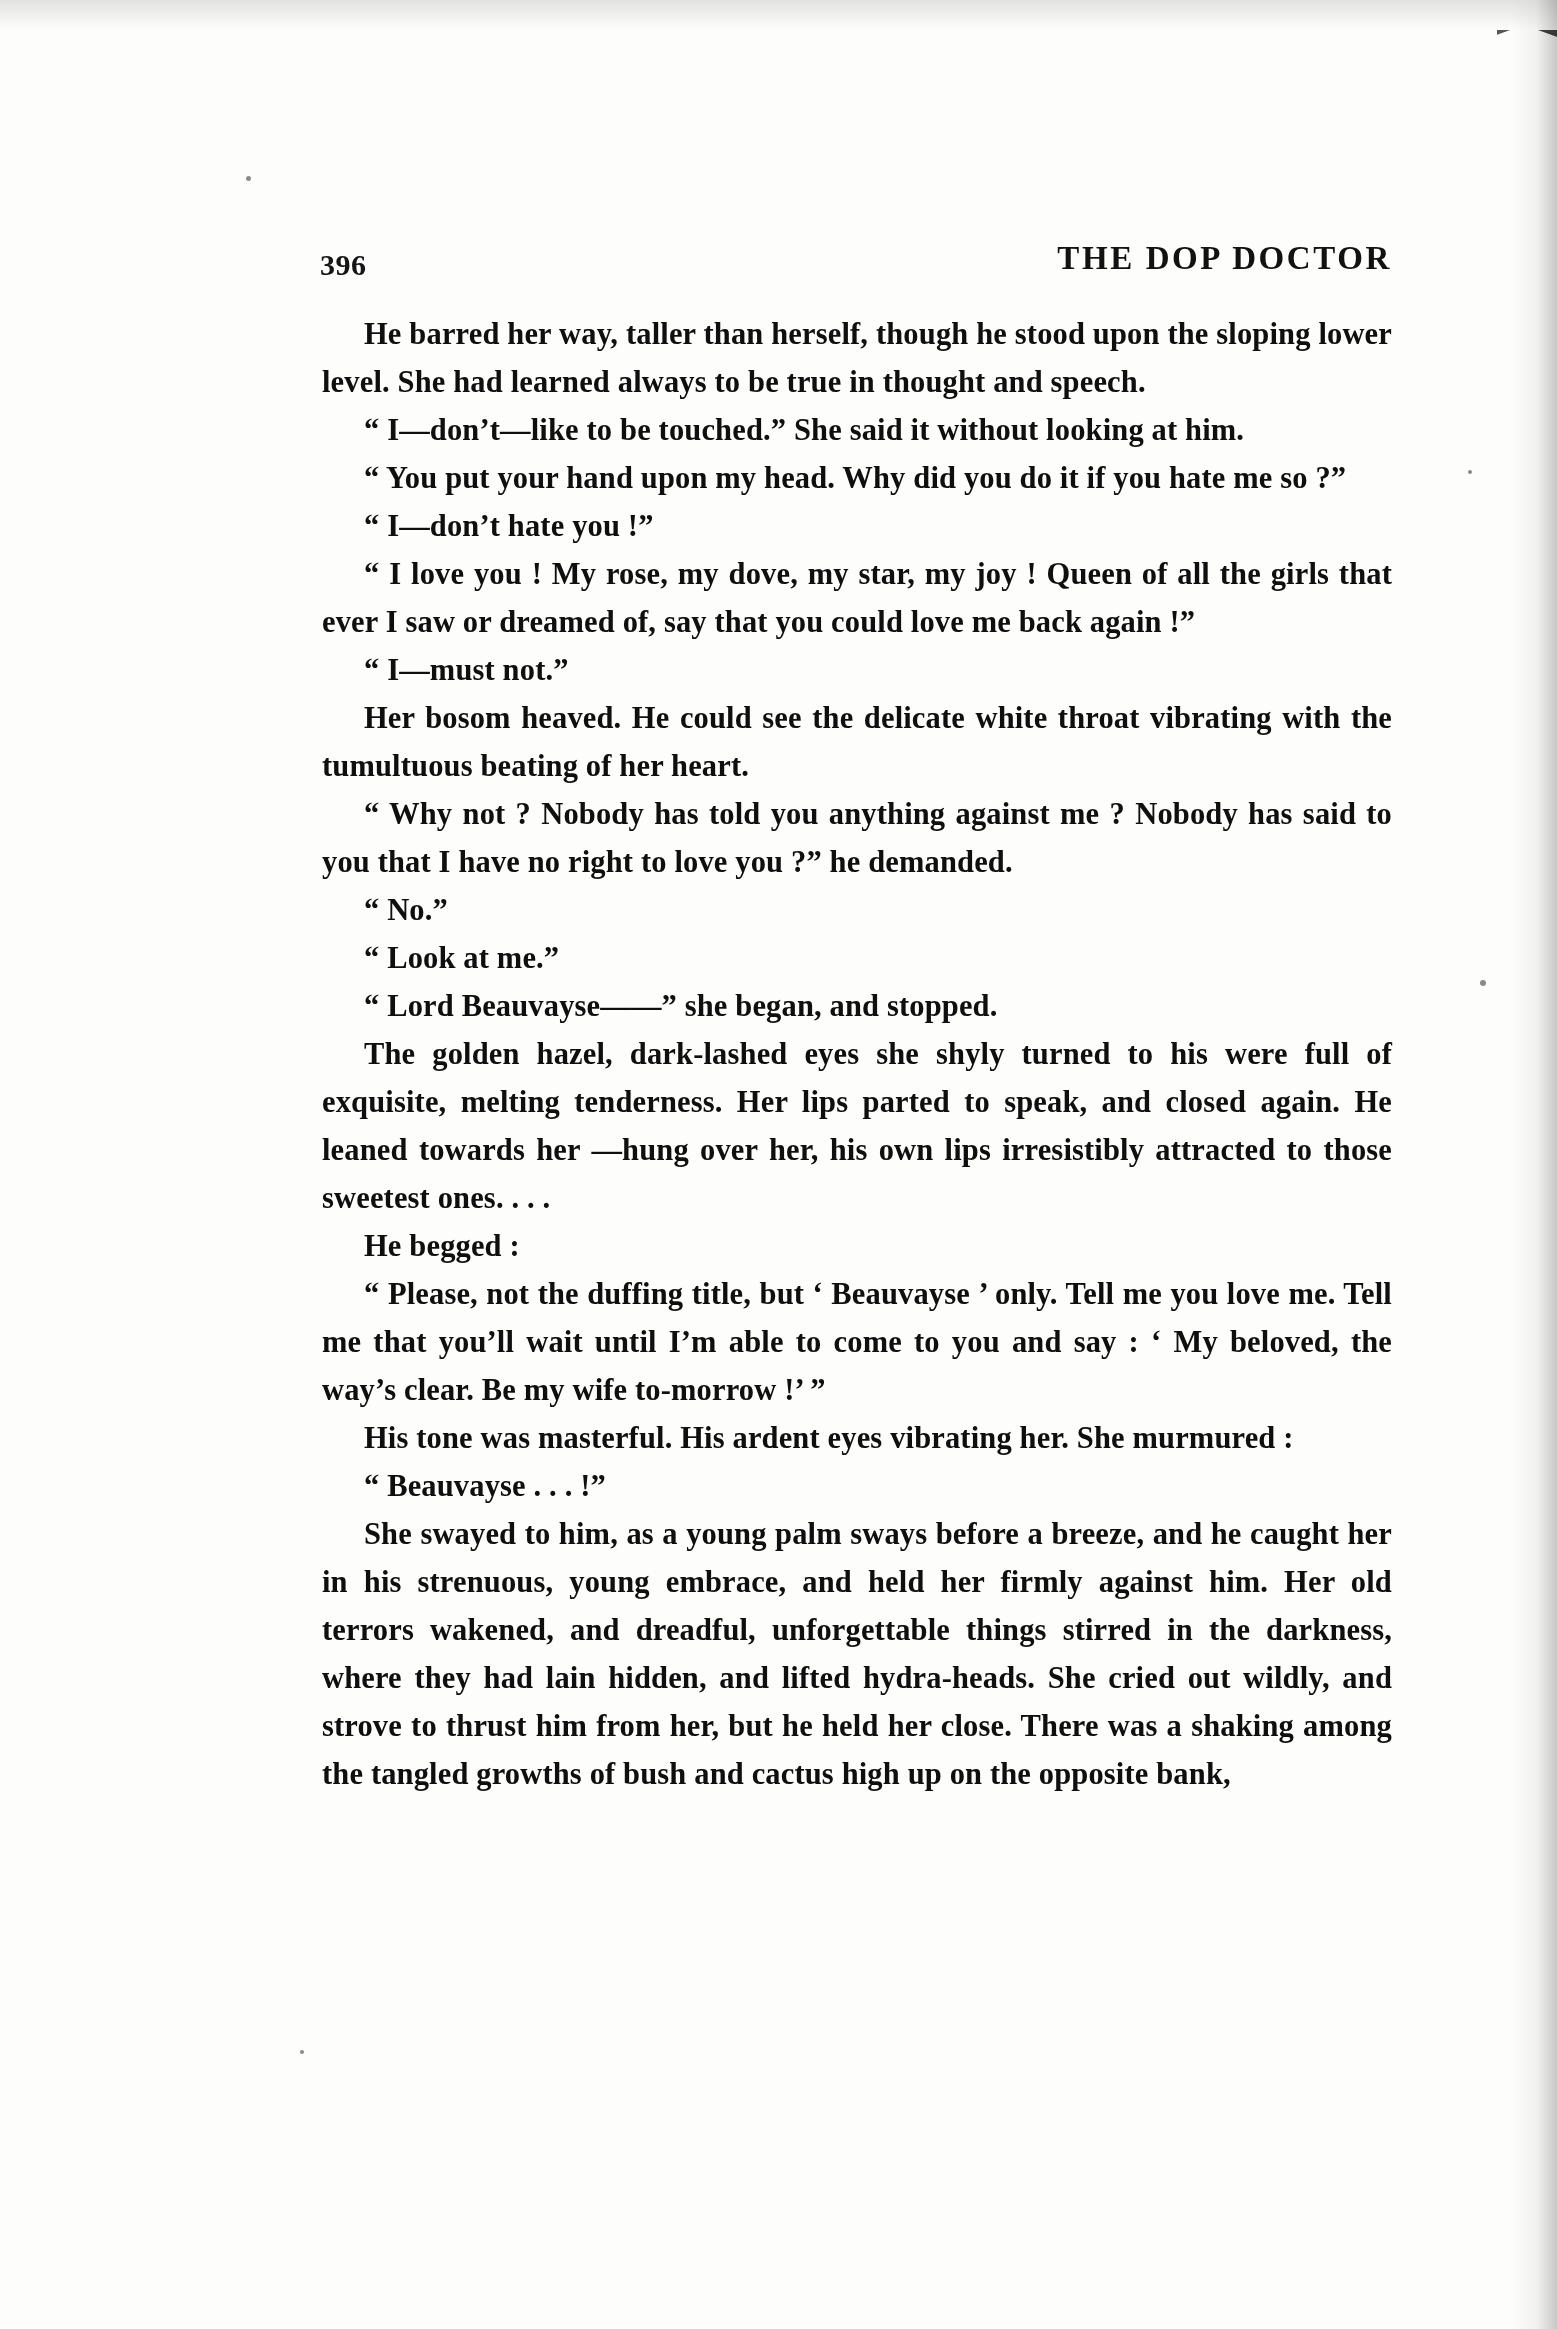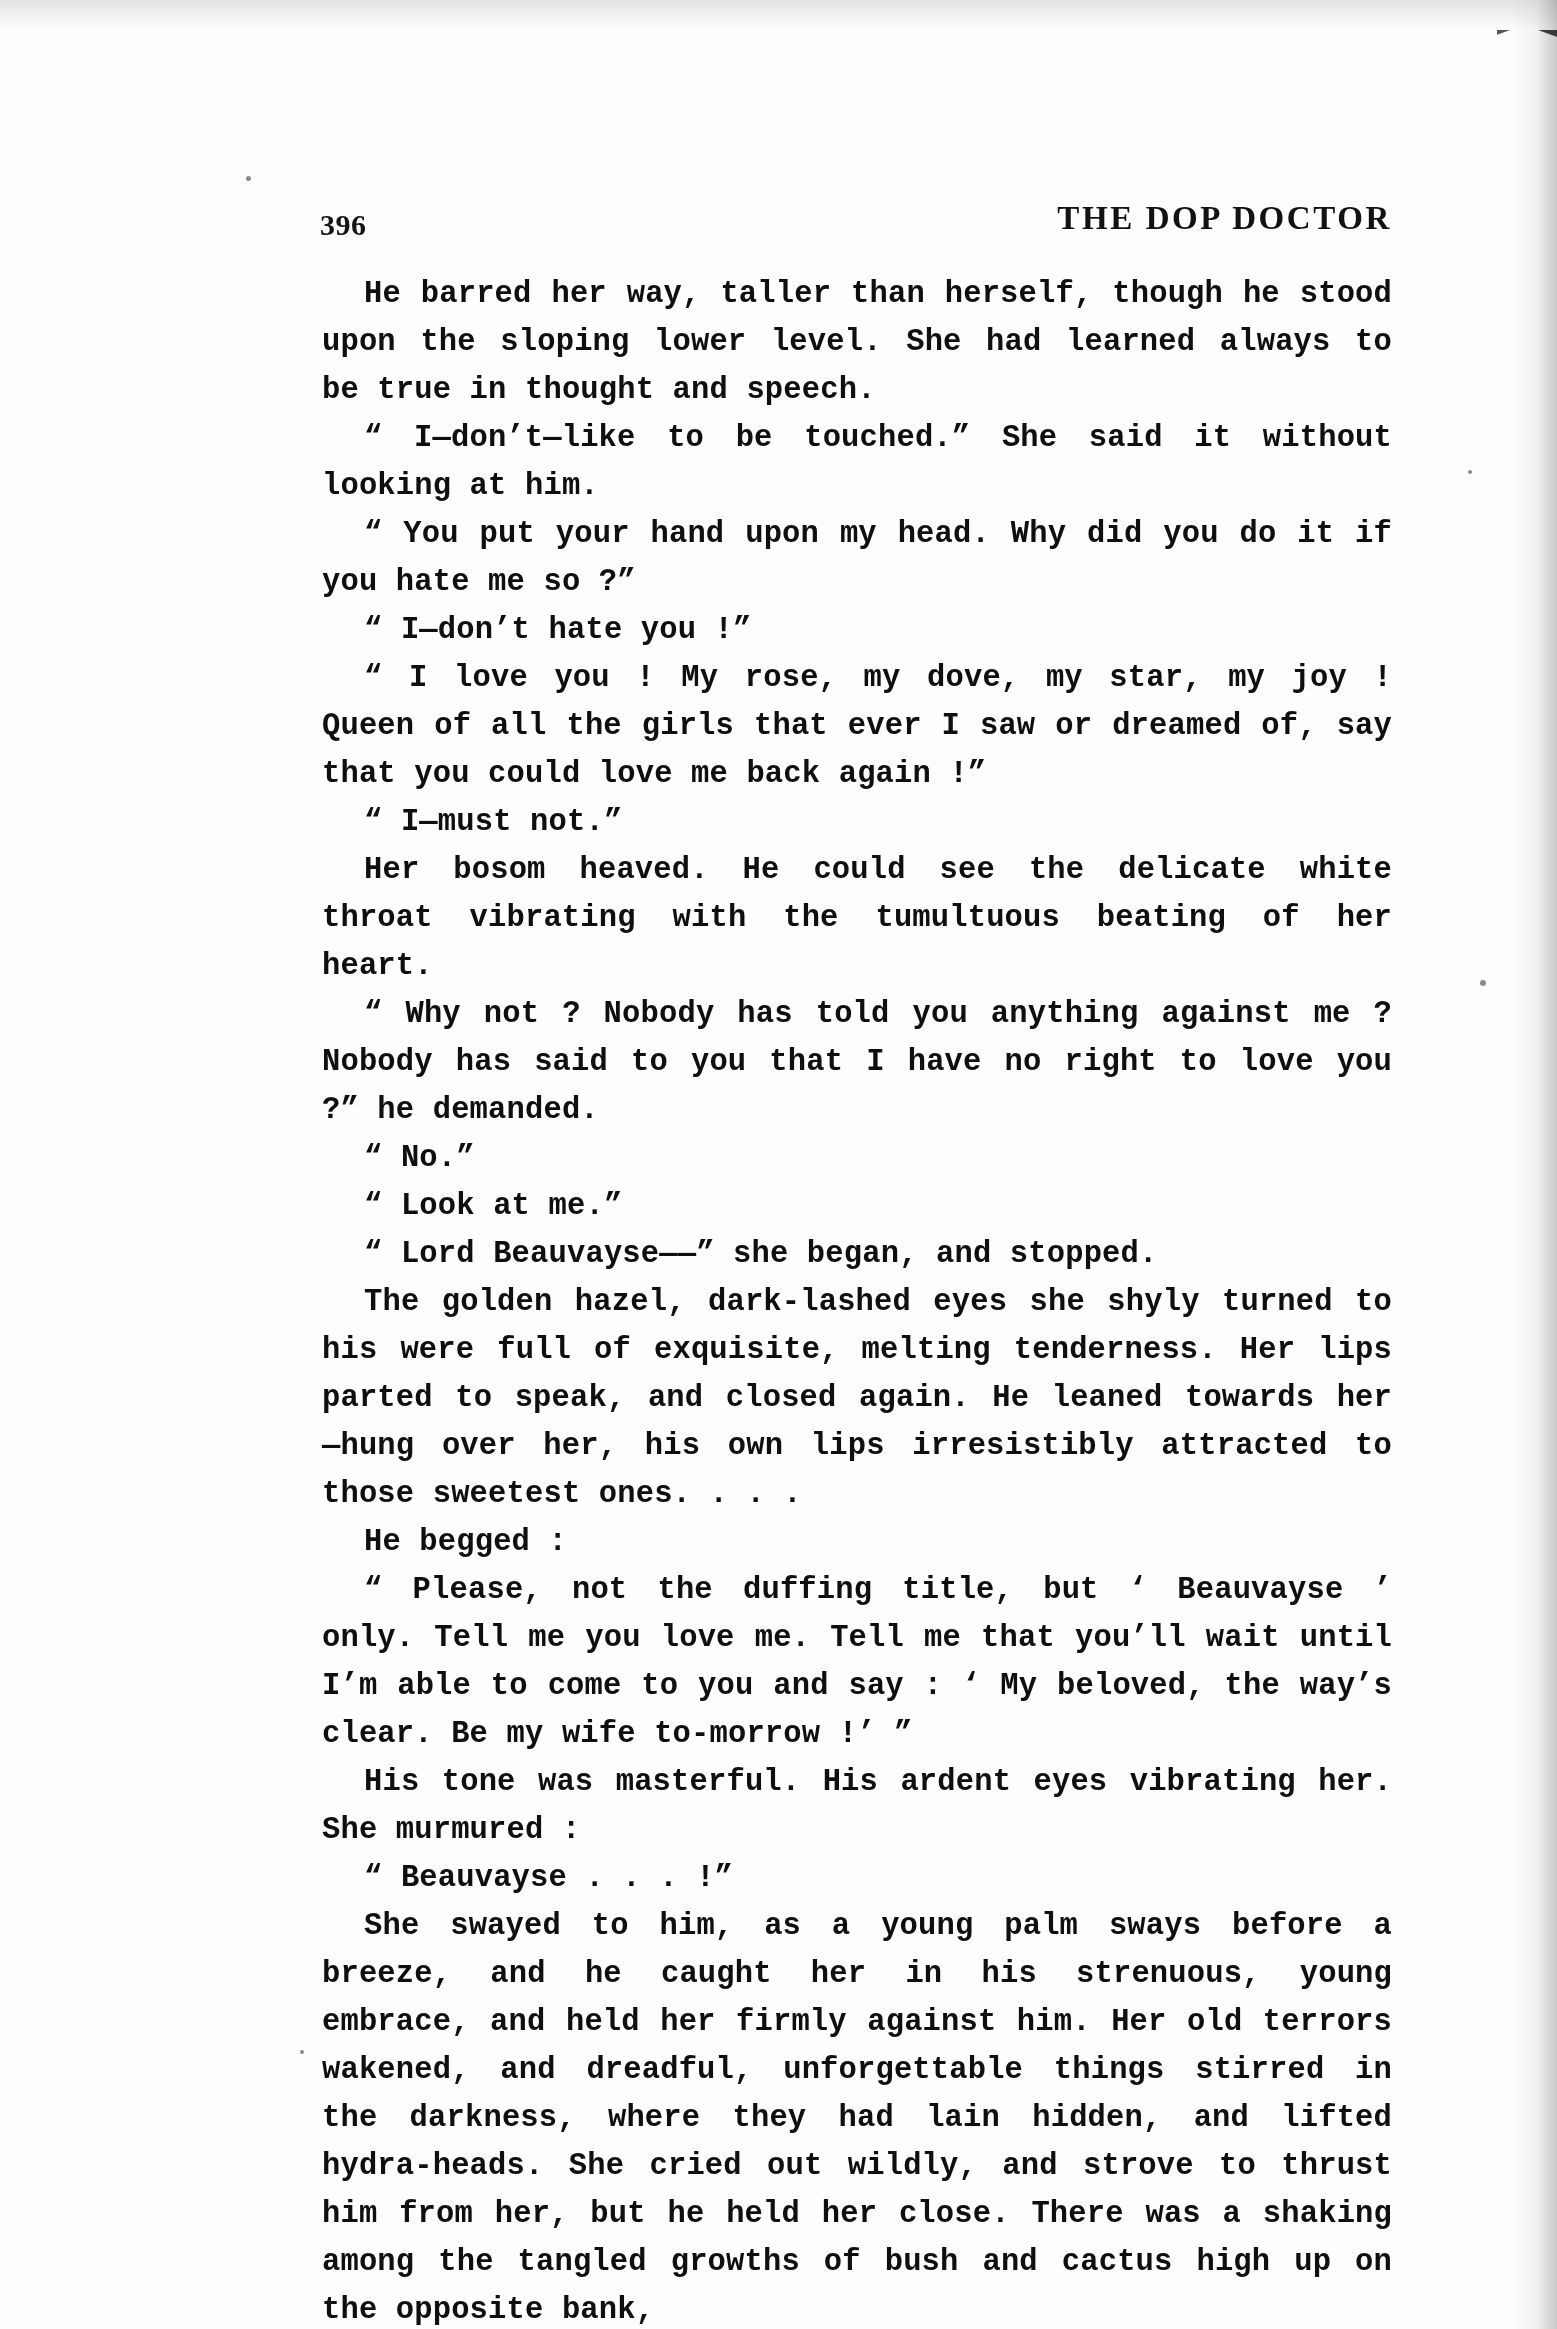--- a/index.html
+++ b/index.html
@@ -65,20 +65,21 @@
     position: absolute;
     left: 322px;
     top: 200px;
     width: 1070px;
   }
 
   .running-head {
     position: relative;
     height: 54px;
     margin-bottom: 16px;
+    margin-top: 40px;
   }
   .folio {
     position: absolute;
     left: -2px;
     top: 8px;
     font-family: "Liberation Serif", serif;
     font-weight: bold;
     font-size: 30px;
     letter-spacing: 0.5px;
     color: #151515;
@@ -105,21 +106,21 @@
     text-align: justify;
     text-justify: inter-word;
     -webkit-font-smoothing: none;
     font-weight: 600;
     letter-spacing: 0.15px;
   }
   .body-text p.indent {
     text-indent: 42px;
   }
   
-  .body-text p { text-align-last: left; font-family: Liberation Mono, monospace; }
+  .body-text p { text-align-last: left; }
 </style>
 </head>
 <body>
 
 <div class="page">
 
   <div class="scan-edge-top"></div>
   <div class="scan-edge-right"></div>
   <div class="scan-corner"></div>
 

